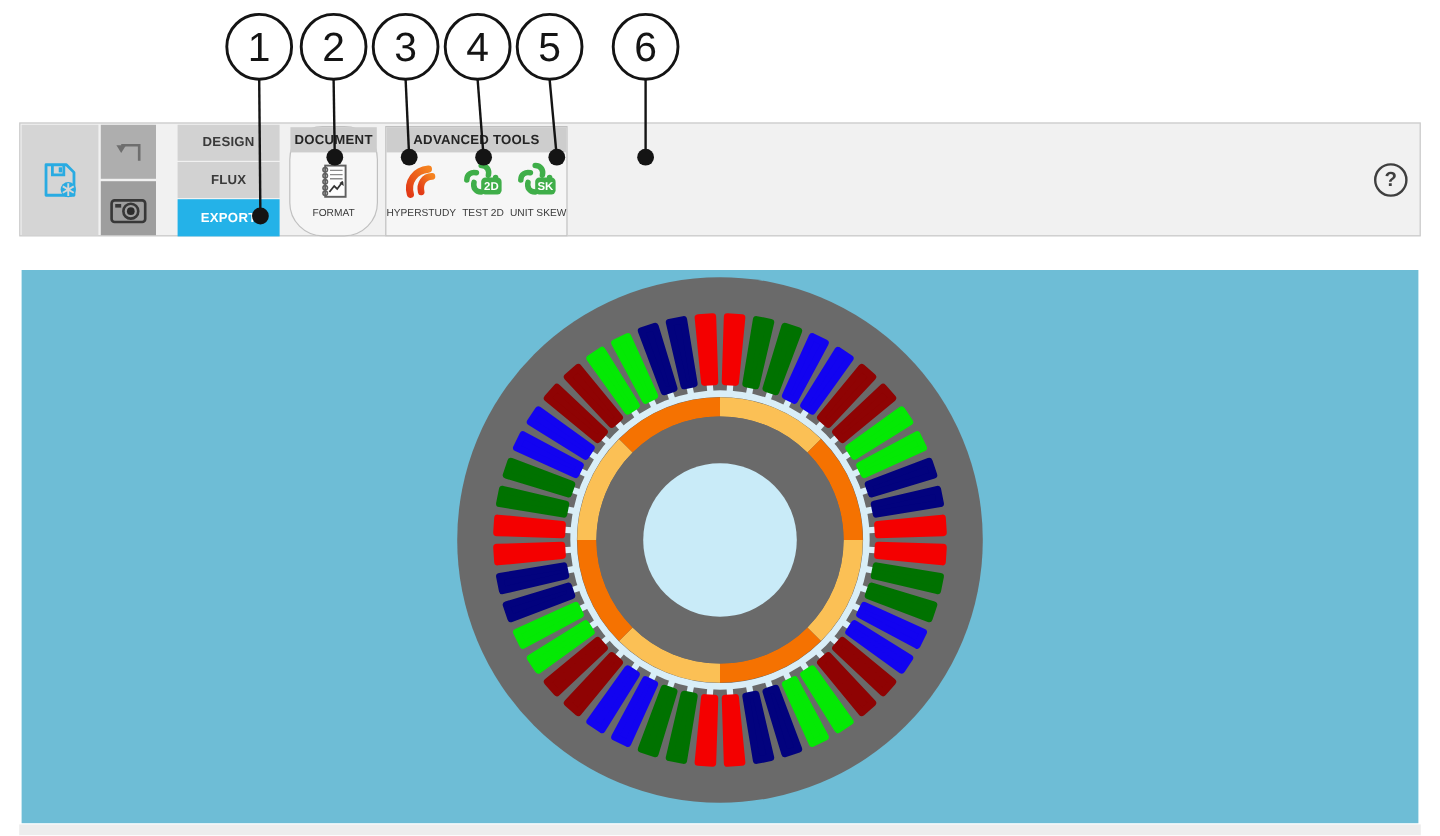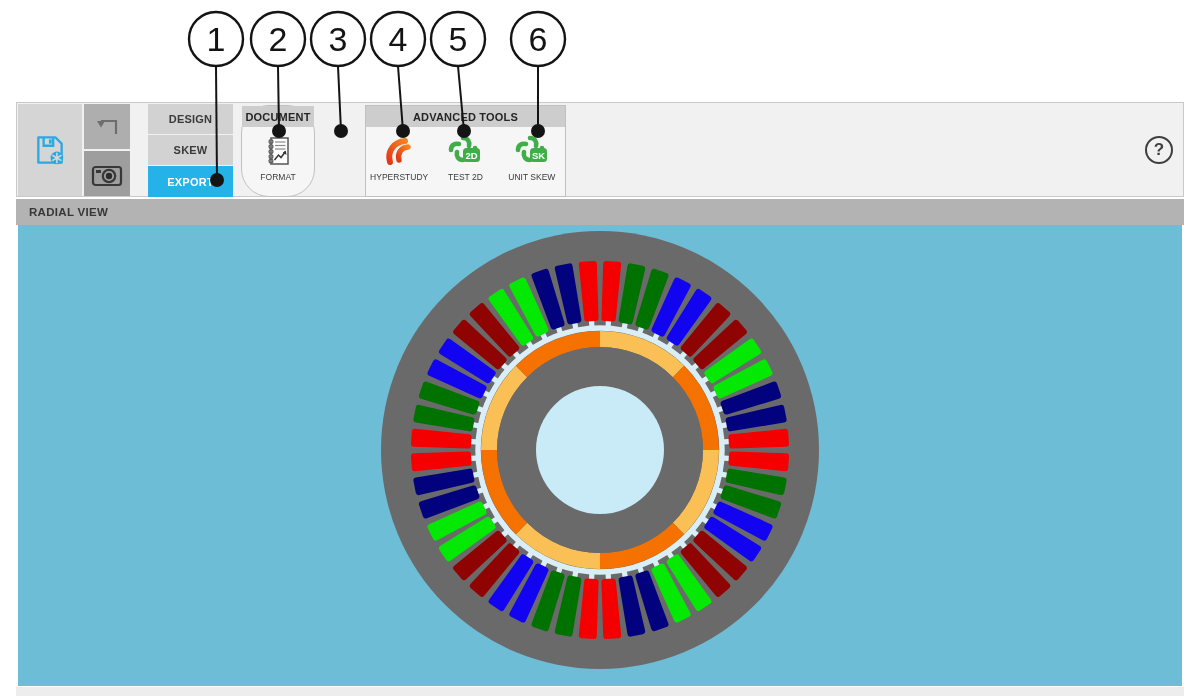--- a/index.html
+++ b/index.html
@@ -21,21 +21,21 @@
     letter-spacing:.2px;}
   .tab.active{background:var(--accent,#24b2e8);color:#ffffff;}
 
   .group{position:absolute;top:2px;height:92px;background:#f6f6f6;border:1px solid #c0c0c0;}
   .group-header{height:21px;background:#cdcdcd;color:#252525;font-size:11px;font-weight:bold;
     display:flex;align-items:center;justify-content:center;letter-spacing:.2px;}
   .group-body{display:flex;align-items:flex-start;justify-content:space-around;padding-top:7px;}
   .tool-item{display:flex;flex-direction:column;align-items:center;width:100%;}
   .tool-label{font-size:8.5px;color:#3a3a3a;margin-top:4px;white-space:nowrap;}
   #group-document{left:224px;width:74px;border-radius:28px;}
-  #group-advanced{left:304px;width:201px;margin-left:44px;}
+  #group-advanced{left:304px;width:152px;}
   #group-format{left:489px;width:60px;}
 
   #help-btn{position:absolute;left:1128px;top:33px;width:28px;height:28px;border:2.5px solid #3f3f3f;
     border-radius:50%;display:flex;align-items:center;justify-content:center;
     font-size:17px;font-weight:bold;color:#3f3f3f;background:transparent;}
 
   
   #radial-panel{left:16px;top:199px;width:1168px;height:488px;}
   #radial-titlebar{position:absolute;left:0;top:0;width:1168px;height:26px;background:#b3b3b3;
     display:flex;align-items:center;}
@@ -81,21 +81,21 @@
     <svg width="36" height="32" viewBox="0 0 36 32">
       <rect x="4" y="9" width="28" height="18" rx="2.5" fill="none" stroke="#383838" stroke-width="2.2"></rect>
       <rect x="7" y="12" width="5" height="3" fill="#383838"></rect>
       <circle cx="20" cy="18" r="6.2" fill="none" stroke="#383838" stroke-width="2.2"></circle>
       <circle cx="20" cy="18" r="3.2" fill="#2c2c2c"></circle>
     </svg>
   </div>
 
   <div id="tabstack">
     <div class="tab" style="top:1px">DESIGN</div>
-    <div class="tab" style="top:32px">SKEW</div>
+    <div class="tab" style="top:32px">FLUX</div>
     <div class="tab active" style="top:63px;height:31px">EXPORT</div>
   </div>
 
   <div id="group-document" class="group">
     <div class="group-header">DOCUMENT</div>
     <div class="group-body">
       <div class="tool-item">
         <svg width="30" height="34" viewBox="0 0 30 34">
           <rect x="8" y="4" width="17" height="26" fill="#fdfdfd" stroke="#5f5f5f" stroke-width="1.6"></rect>
           <g stroke="#5f5f5f" stroke-width="1.3" fill="none">
@@ -161,23 +161,20 @@
         <span class="tool-label">UNIT SKEW</span>
       </div>
     </div>
   </div>
 
 
   <div id="help-btn">?</div>
 </div>
 
 <div id="radial-panel" class="abs">
-  <div id="radial-titlebar">
-    <span id="radial-title">RADIAL VIEW</span>
-  </div>
   <div id="radial-content" style="background: rgb(110, 189, 214);">
     <svg id="motor-svg" width="1164" height="461" viewBox="0 0 1164 461">
         <circle cx="582" cy="225" r="219" fill="#6a6a6a"></circle>
         <circle cx="582" cy="225" r="122" fill="none" stroke="#d9eef7" stroke-width="5.5"></circle>
         <path d="M582,114 A111,111 0 0 1 660.4888527117067,146.51114728829322" fill="none" stroke="#fbc055" stroke-width="16"></path>
         <path d="M660.4888527117067,146.51114728829322 A111,111 0 0 1 693,225" fill="none" stroke="#f57201" stroke-width="16"></path>
         <path d="M693,225 A111,111 0 0 1 660.4888527117068,303.4888527117068" fill="none" stroke="#fbc055" stroke-width="16"></path>
         <path d="M660.4888527117068,303.4888527117068 A111,111 0 0 1 582,336" fill="none" stroke="#f57201" stroke-width="16"></path>
         <path d="M582,336 A111,111 0 0 1 503.5111472882932,303.4888527117068" fill="none" stroke="#fbc055" stroke-width="16"></path>
         <path d="M503.5111472882932,303.4888527117068 A111,111 0 0 1 471,225.00000000000003" fill="none" stroke="#f57201" stroke-width="16"></path>

